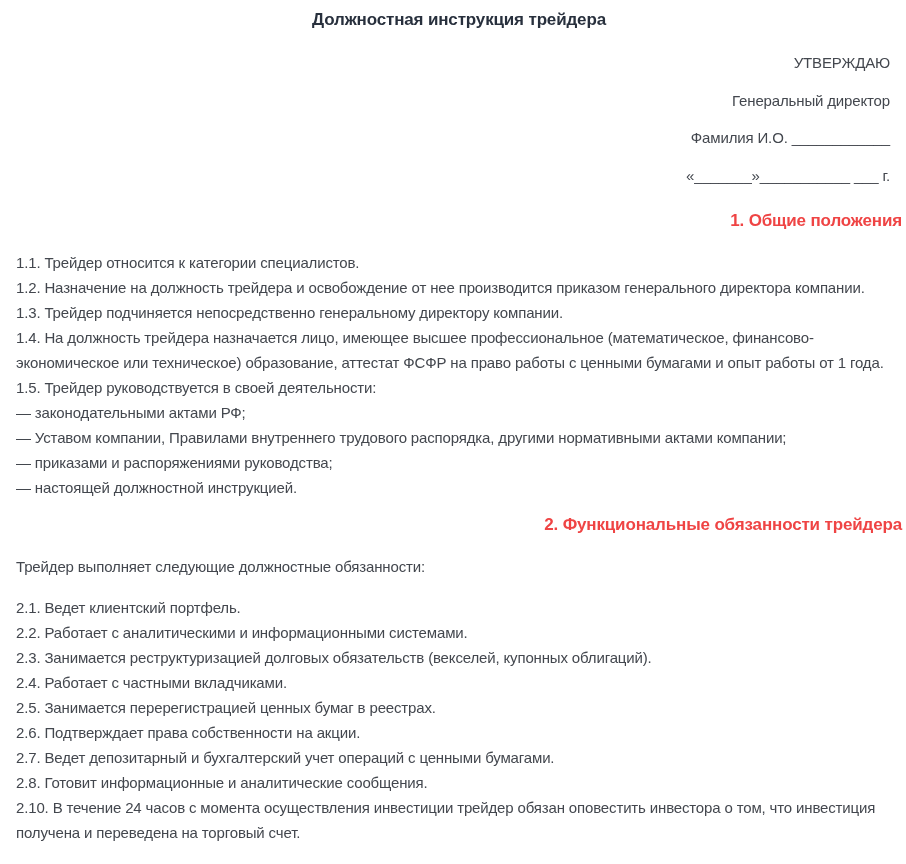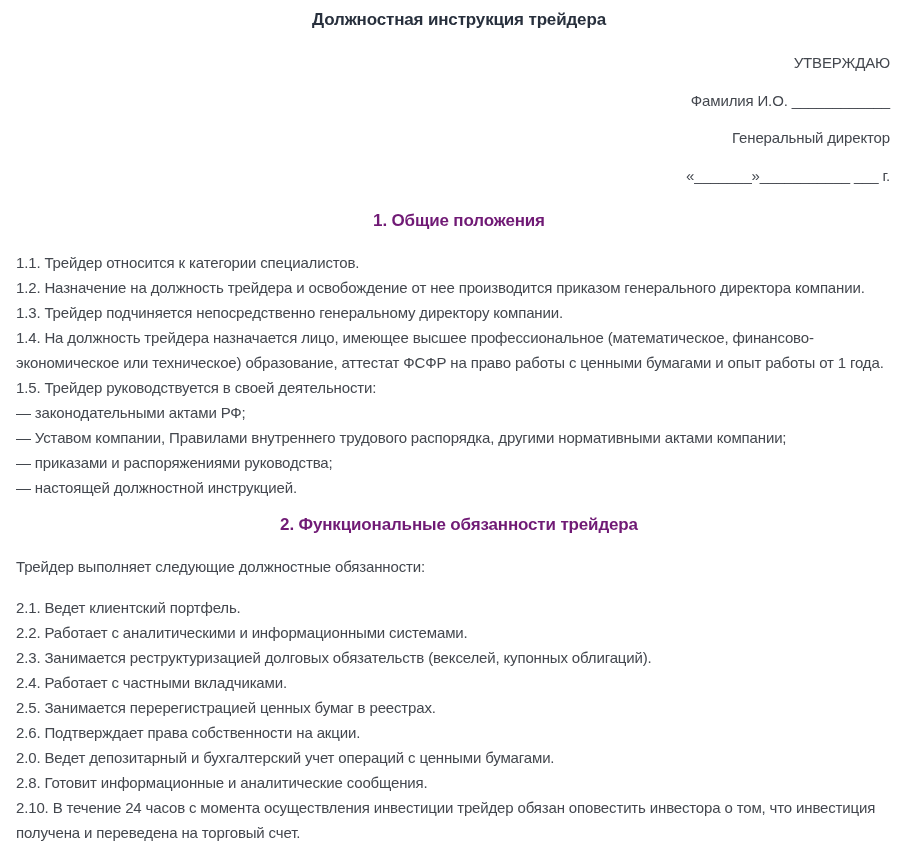--- a/index.html
+++ b/index.html
@@ -34,44 +34,44 @@
     text-align: right;
     line-height: 25.5px;
     margin: 0 0 22px 0;
   }
   .approval p {
     margin: 12px;
   }
   .sec-heading {
     font-size: 17px;
     font-weight: 700;
-    color: #701a75;
-    text-align: center;
+    color: #ef4444;
+    text-align: right;
     line-height: 22px;
     margin: 14px 0 18px 0;
   }
   .para {
     margin: 0;
     line-height: 25px;
   }
   .intro {
     margin-bottom: 16px;
   }
 </style>
 </head>
 <body>
 
 <main class="doc">
 
   <h1 class="doc-title">Должностная инструкция трейдера</h1>
 
   <section class="approval">
     <p>УТВЕРЖДАЮ</p>
+    <p>Генеральный директор</p>
     <p>Фамилия И.О. ____________</p>
-    <p>Генеральный директор</p>
     <p>«_______»___________ ___ г.</p>
   </section>
 
   <h2 class="sec-heading">1. Общие положения</h2>
 
   <p class="para">1.1. Трейдер относится к категории специалистов.</p>
   <p class="para">1.2. Назначение на должность трейдера и освобождение от нее производится приказом генерального директора компании.</p>
   <p class="para">1.3. Трейдер подчиняется непосредственно генеральному директору компании.</p>
   <p class="para">1.4. На должность трейдера назначается лицо, имеющее высшее профессиональное (математическое, финансово-экономическое или техническое) образование, аттестат ФСФР на право работы с ценными бумагами и опыт работы от 1 года.</p>
   <p class="para">1.5. Трейдер руководствуется в своей деятельности:</p>
@@ -83,17 +83,17 @@
   <h2 class="sec-heading">2. Функциональные обязанности трейдера</h2>
 
   <p class="para intro">Трейдер выполняет следующие должностные обязанности:</p>
 
   <p class="para">2.1. Ведет клиентский портфель.</p>
   <p class="para">2.2. Работает с аналитическими и информационными системами.</p>
   <p class="para">2.3. Занимается реструктуризацией долговых обязательств (векселей, купонных облигаций).</p>
   <p class="para">2.4. Работает с частными вкладчиками.</p>
   <p class="para">2.5. Занимается перерегистрацией ценных бумаг в реестрах.</p>
   <p class="para">2.6. Подтверждает права собственности на акции.</p>
-  <p class="para">2.0. Ведет депозитарный и бухгалтерский учет операций с ценными бумагами.</p>
+  <p class="para">2.7. Ведет депозитарный и бухгалтерский учет операций с ценными бумагами.</p>
   <p class="para">2.8. Готовит информационные и аналитические сообщения.</p>
   <p class="para">2.10. В течение 24 часов с момента осуществления инвестиции трейдер обязан оповестить инвестора о том, что инвестиция получена и переведена на торговый счет.</p>
 
 </main>
 
 </body></html>

